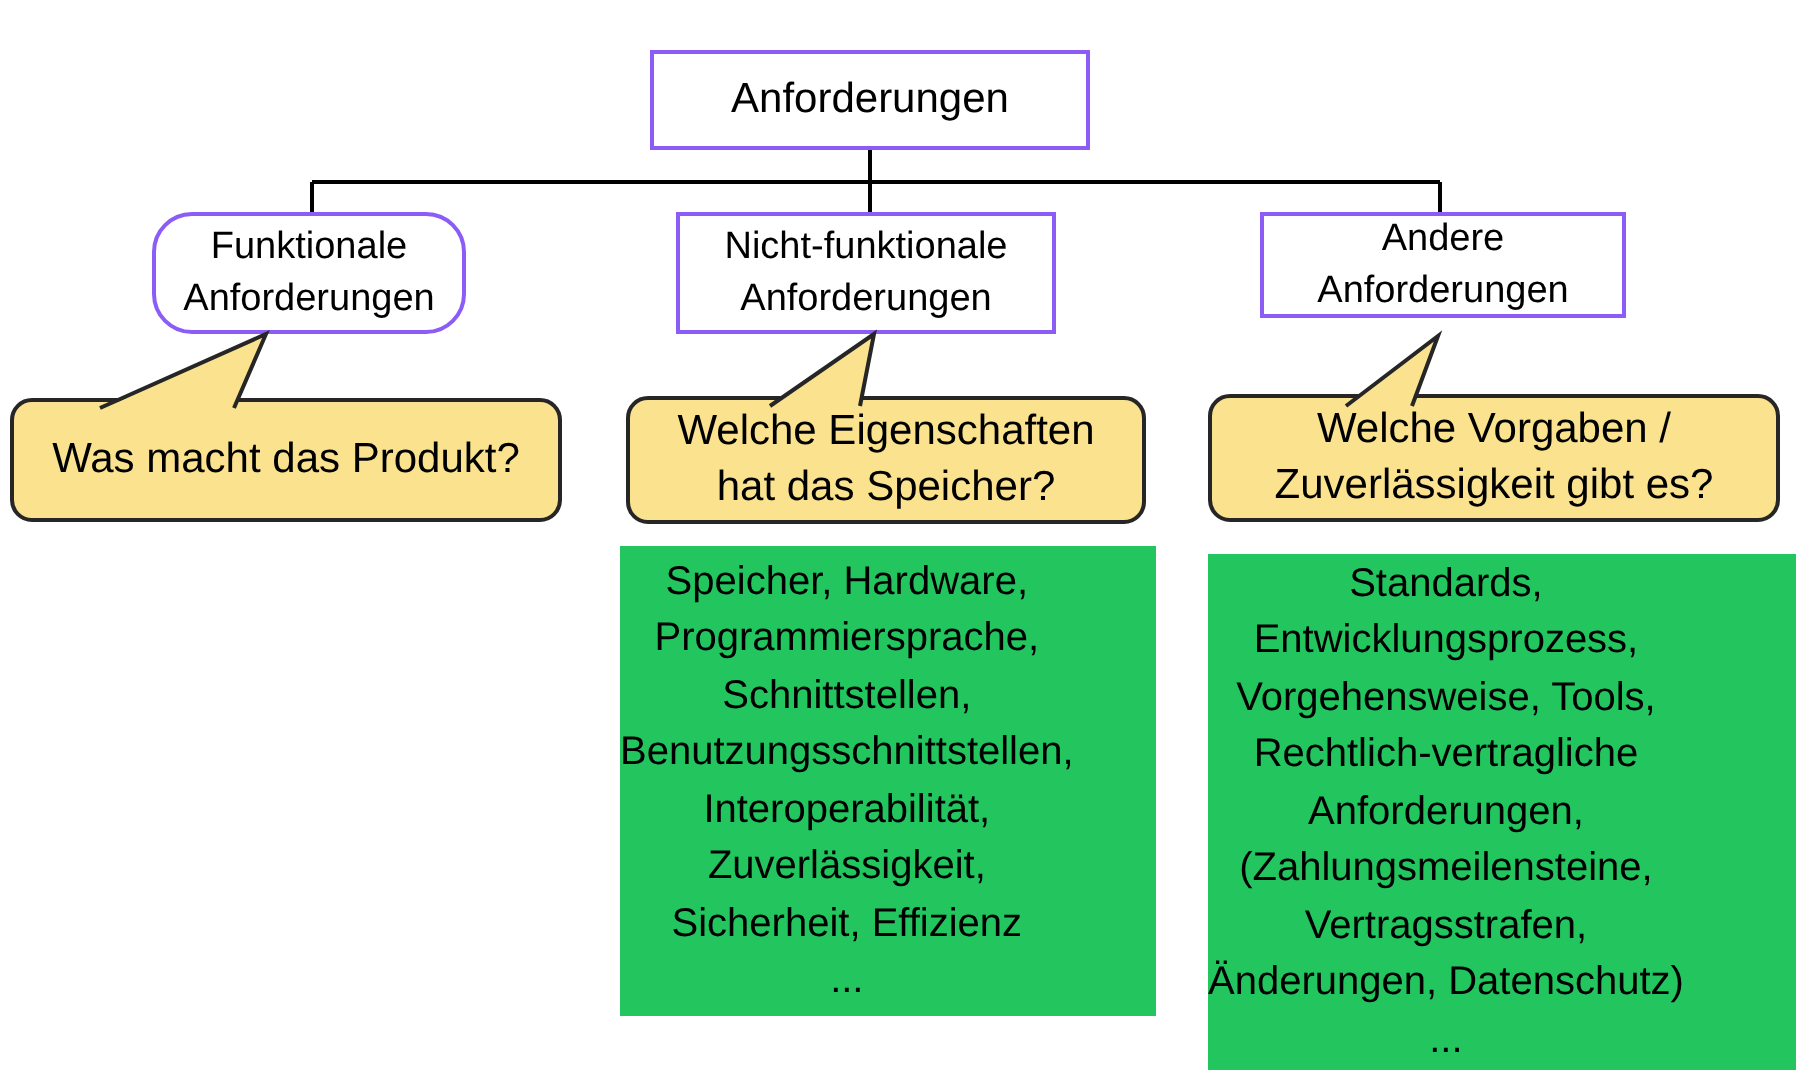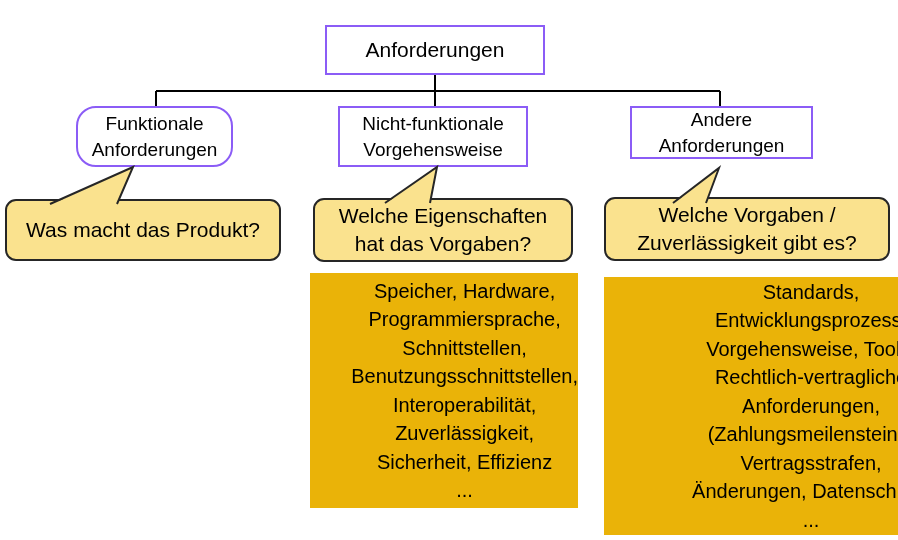--- a/index.html
+++ b/index.html
@@ -23,22 +23,22 @@
   .callout{
     position:absolute;z-index:3;background:#fae28e;border:2px solid #262626;
     border-radius:11px;box-sizing:border-box;display:flex;align-items:center;
     justify-content:center;text-align:center;font-size:21px;line-height:28px;
     white-space:pre-line;
   }
   .callout-1{left:5px;top:199px;width:276px;height:62px;}
   .callout-2{left:313px;top:198px;width:260px;height:64px;}
   .callout-3{left:604px;top:197px;width:286px;height:64px;}
   .panel{
-    position:absolute;z-index:2;background:#eab308;box-sizing:border-box;
-    display:flex;align-items:center;justify-content:flex-end;text-align:center;
+    position:absolute;z-index:2;background:#22c55e;box-sizing:border-box;
+    display:flex;align-items:center;justify-content:flex-start;text-align:center;
     font-size:20px;line-height:28.5px;white-space:pre-line;
   }
   .panel-2{left:310px;top:273px;width:268px;height:235px;}
   .panel-3{left:604px;top:277px;width:326px;height:258px;}
 </style>
 </head>
 <body>
 
 <div class="stage">
 
@@ -54,35 +54,35 @@
     <span>Anforderungen</span>
   </div>
 
   <div class="node node-child node-b1">
     <span>Funktionale
 Anforderungen</span>
   </div>
 
   <div class="node node-child node-b2">
     <span>Nicht-funktionale
-Vorgehensweise</span>
+Anforderungen</span>
   </div>
 
   <div class="node node-child node-b3">
     <span>Andere
 Anforderungen</span>
   </div>
 
   <div class="callout callout-1">
     <span>Was macht das Produkt?</span>
   </div>
 
   <div class="callout callout-2">
     <span>Welche Eigenschaften
-hat das Vorgaben?</span>
+hat das Speicher?</span>
   </div>
 
   <div class="callout callout-3">
     <span>Welche Vorgaben /
 Zuverlässigkeit gibt es?</span>
   </div>
 
   <svg class="layer tail-layer" width="898" height="540" viewBox="0 0 898 540" xmlns="http://www.w3.org/2000/svg">
     <path d="M50,205 L133,167 L117,205 Z" stroke="none" fill="#fae28e"></path>
     <path d="M50,204 L133,167 L117,204" fill="none" stroke-width="2" stroke="#262626"></path>

